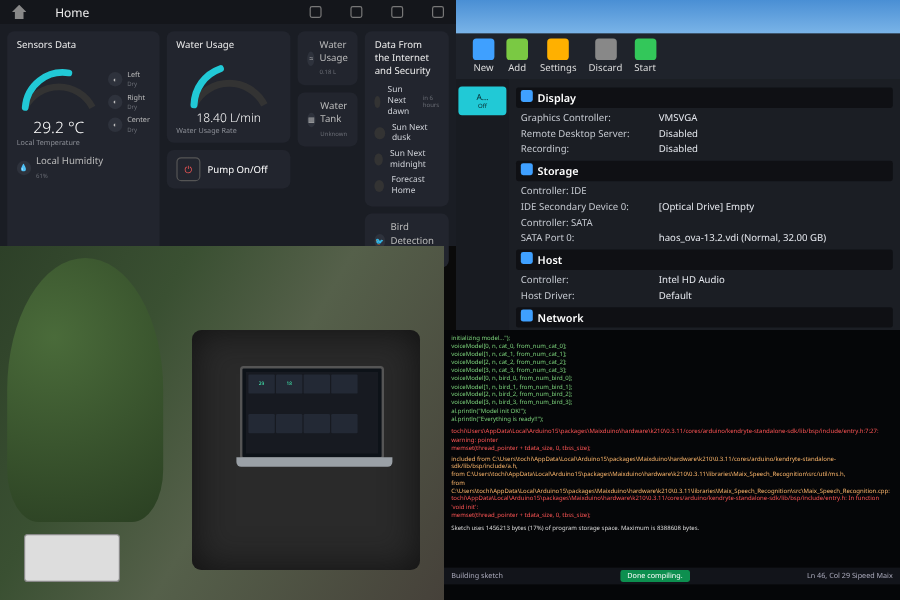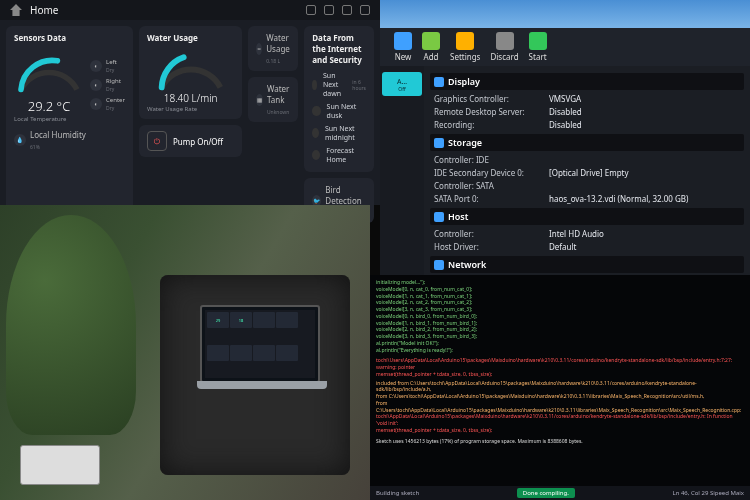--- a/index.html
+++ b/index.html
@@ -1,28 +1,28 @@
 <!DOCTYPE html>
 <html><head>
 <meta charset="utf-8">
 <style>
   *{box-sizing:border-box;margin:0;padding:0;font-family:system-ui,-apple-system,sans-serif}
   body{width:750px;height:500px;overflow:hidden;background:#0a0a0a;position:relative}
   .panel{position:absolute}
 
   
   .dash{left:0;top:0;width:380px;height:205px;background:#1a1d24;color:#cfd2d8;font-size:8px}
-  .dash-top{display:flex;align-items:center;gap:8px;padding:4px 10px;background:#14161b;height:20px}
+  .dash-top{display:flex;align-items:center;gap:24px;padding:4px 10px;background:#14161b;height:20px}
   .dash-top .home-icon{width:12px;height:12px;background:#888;clip-path:polygon(50% 0,100% 50%,80% 50%,80% 100%,20% 100%,20% 50%,0 50%)}
   .dash-top .title{font-size:10px;color:#eee}
   .dash-top .spacer{flex:1}
   .dash-top .ico{width:10px;height:10px;border:1px solid #777;border-radius:2px}
   .dash-body{display:flex;gap:6px;padding:6px}
   .card{background:#22252e;border-radius:6px;padding:6px 8px}
-  .card h4{font-size:8px;color:#eee;margin-bottom:4px;font-weight:700}
+  .card h4{font-size:8px;color:#eee;margin-bottom:4px;font-weight:400}
   .gauge-wrap{display:flex;align-items:center;gap:6px}
   .gauge{width:70px;height:50px;position:relative}
   .gauge svg{width:100%;height:100%}
   .gval{font-size:13px;color:#fff;font-weight:300;text-align:center}
   .gsub{font-size:6px;color:#8a8d95;text-align:left}
   .mini-list{display:flex;flex-direction:column;gap:3px;font-size:6px}
   .mini-item{display:flex;align-items:center;gap:4px;color:#bbb}
   .mini-item .dot{width:12px;height:12px;border-radius:50%;background:#2e323c;display:flex;align-items:center;justify-content:center;font-size:6px}
   .sub{color:#6a6d75;font-size:5px}
   .col{display:flex;flex-direction:column;gap:6px}
@@ -35,40 +35,40 @@
   .vbox{right:0;top:0;width:370px;height:275px;background:#1b1e24;color:#ddd;font-size:9px}
   .vb-sky{height:28px;background:linear-gradient(#4a8fd4,#7ab4e8)}
   .vb-tools{display:flex;gap:10px;padding:4px 14px;background:#1f232b;}
   .tbtn{display:flex;flex-direction:column;align-items:center;gap:1px;font-size:8px}
   .tico{width:18px;height:18px;border-radius:3px}
   .t-new{background:#3fa0ff}.t-add{background:#7ac943}.t-set{background:#ffb000}.t-dis{background:#888}.t-start{background:#33c75a}
   .vb-body{display:flex}
   .vb-side{width:44px;background:#181b21;padding-top:6px}
   .vb-sel{background:#21c9d6;height:24px;margin:0 2px;border-radius:3px;display:flex;align-items:center;color:#072c31;font-size:7px;padding:0 3px;flex-direction:column;justify-content:center}
   .vb-main{flex:1;padding:4px 6px}
-  .sec-h{background:#0f1014;color:#fff;font-weight:600;padding:2px 4px;margin:3px 0 2px;font-size:9px;border-radius:2px;display:flex;align-items:center;gap:4px}
+  .sec-h{background:#0f1014;color:#fff;font-weight:600;padding:2px 4px;margin:3px 0 2px;font-size:9px;border-radius:2px;display:flex;align-items:flex-start;gap:4px}
   .sec-h .sico{width:10px;height:10px;background:#3fa0ff;border-radius:2px}
   .row{display:flex;font-size:8px;color:#c5c9d0;padding:1px 4px}
   .row .k{width:115px;color:#c5c9d0}
   .row .v{color:#e6e9ef}
 
   
   .photo{left:0;top:205px;width:370px;height:295px;background:linear-gradient(120deg,#2d4028 0%,#3a5032 30%,#55604a 55%,#46413a 100%)}
   .plant{position:absolute;left:6px;top:10px;width:130px;height:220px;background:radial-gradient(circle at 30% 30%,#4a6b3a,#2a3f22);border-radius:50% 50% 20% 20%}
   .chair{position:absolute;left:160px;top:70px;width:190px;height:200px;background:#2a2a2a;border-radius:8px;box-shadow:inset 0 0 30px #111}
   .laptop{position:absolute;left:200px;top:100px;width:120px;height:78px;background:#0d1218;border:2px solid #555;border-radius:3px}
   .laptop::after{content:"";position:absolute;bottom:-8px;left:-5px;width:130px;height:8px;background:#9aa0a6;border-radius:0 0 4px 4px}
   .lap-screen{position:absolute;inset:3px;background:#171a21;display:flex;flex-wrap:wrap;gap:1px;padding:2px}
   .lap-screen span{width:22px;height:16px;background:#232935;border-radius:1px;font-size:4px;color:#4fb;display:flex;align-items:center;justify-content:center}
   .device{position:absolute;left:20px;top:240px;width:80px;height:40px;background:#ddd;border:1px solid #888;border-radius:3px}
 
   
   .term{right:0;top:275px;width:380px;height:225px;background:#050608;color:#9aa0a6;font-family:Consolas,monospace;font-size:5px;line-height:1.35;padding:4px 6px;overflow:hidden}
   .term .g{color:#7cd47c}.term .o{color:#ffb86c}.term .r{color:#ff5555}.term .w{color:#ddd}
-  .term-bar{display:flex;justify-content:space-between;align-items:center;background:#12141a;color:#aab;font-size:6px;padding:2px 6px;position:absolute;bottom:0;left:0;right:0}
+  .term-bar{display:flex;justify-content:space-between;align-items:center;background:#12141a;color:#aab;font-size:6px;padding:2px 6px;position:absolute;bottom:13px;left:0;right:0}
   .done-comp{background:#0d8f4f;color:#fff;padding:1px 6px;border-radius:2px;font-size:6px}
 </style>
 </head>
 <body>
 
 <div class="panel dash">
   <div class="dash-top">
     <div class="home-icon"></div>
     <div class="title">Home</div>
     <div class="spacer"></div>

